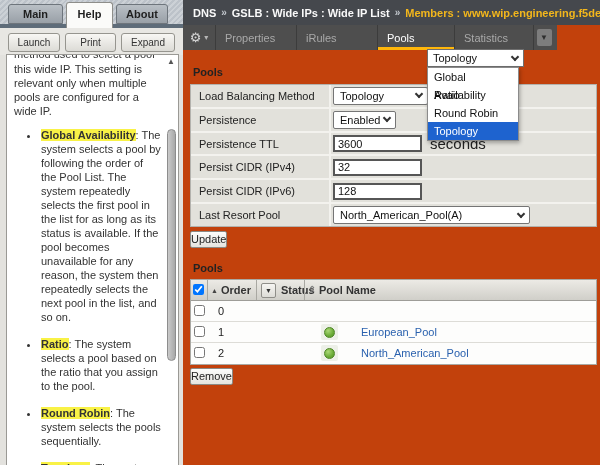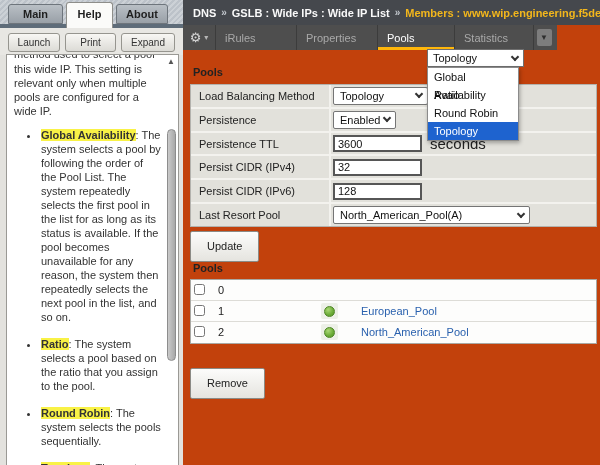--- a/index.html
+++ b/index.html
@@ -79,21 +79,21 @@
   .chev{width:6px;height:6px;border-right:2px solid #333;border-bottom:2px solid #333;
     transform:rotate(45deg);margin-top:-3px;flex:none;}
   .w-lbm{width:95px;}
   .w-pers{width:63px;}
   .w-lrp{width:197px;}
   .inp{height:17px;width:89px;border:2px solid #565656;font-size:11px;padding:0 3px;background:#fff;
     color:#111;font-family:"Liberation Sans",sans-serif;}
   .suffix{font-size:15px;margin-left:8px;color:#222;}
 
   .btn{background:linear-gradient(#fcfcfb,#e5e4df);border:1px solid #8b8a85;border-radius:2px;
-    font-size:11px;color:#222;padding:1px 16px;font-family:"Liberation Sans",sans-serif;height:31px;line-height:13px;}
+    font-size:11px;color:#222;padding:1px 0;font-family:"Liberation Sans",sans-serif;height:17px;line-height:13px;}
   #update{position:absolute;left:7px;top:231px;}
   #remove{position:absolute;left:7px;top:368px;}
 
   
   .ptable{position:absolute;left:7px;top:279px;width:407px;background:#fdfdfc;border:1px solid #a9a8a3;}
   .phead{height:21px;background:linear-gradient(#eceae5,#d0cfc9);border-bottom:1px solid #9e9d98;
     position:relative;font-size:11px;font-weight:bold;color:#333;}
   .hsep{position:absolute;top:0;bottom:0;width:1px;background:#a9a8a2;}
   .h-cb{position:absolute;left:2px;top:4px;width:11px;height:11px;margin:0;}
   .h-sort{position:absolute;left:20px;top:7px;font-size:7px;color:#444;line-height:7px;}
@@ -165,22 +165,22 @@
       <span class="c-path">GSLB : Wide IPs : Wide IP List</span>
       <span class="c-sep">»</span>
       <span class="c-page">Members : www.wip.engineering.f5demo.net : A</span>
     </div>
 
     <div class="tabbar">
       <div class="gear-zone">
         <span class="gear">⚙</span>
         <span class="gear-caret">▾</span>
       </div>
+      <div class="tab" id="t-properties">Properties</div>
       <div class="tab" id="t-irules">iRules</div>
-      <div class="tab" id="t-properties">Properties</div>
       <div class="tab active" id="t-pools">Pools</div>
       <div class="tab" id="t-stats">Statistics</div>
       <div class="tab-overflow">
         <div class="box">▼</div>
       </div>
     </div>
 
     <div class="sec-title" id="sec1">Pools</div>
 
     <div class="form">
@@ -230,20 +230,32 @@
           </div>
         </div>
       </div>
     </div>
 
     <button class="btn" id="update">Update</button>
 
     <div class="sec-title" id="sec2">Pools</div>
 
     <div class="ptable">
+      <div class="phead">
+        <input type="checkbox" class="h-cb" checked="true" style="">
+        <div class="hsep" style="left:16px"></div>
+        <span class="h-sort">▲</span>
+        <span class="h-order">Order</span>
+        <div class="hsep" style="left:65px"></div>
+        <div class="h-filter">▼</div>
+        <span class="h-status">Status</span>
+        <div class="hsep" style="left:113px"></div>
+        <span class="h-updown">⇕</span>
+        <span class="h-pool">Pool Name</span>
+      </div>
       <div class="prow">
         <input type="checkbox" class="r-cb" style="">
         <span class="r-num">0</span>
       </div>
       <div class="prow">
         <input type="checkbox" class="r-cb" style="">
         <span class="r-num">1</span>
         <span class="r-light">
             <span class="dot"></span>
           </span>

